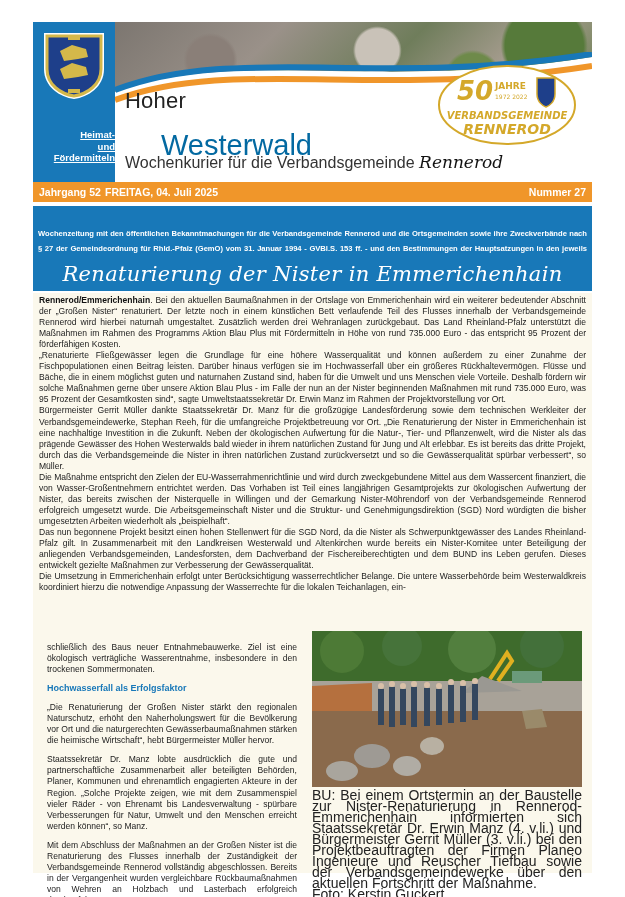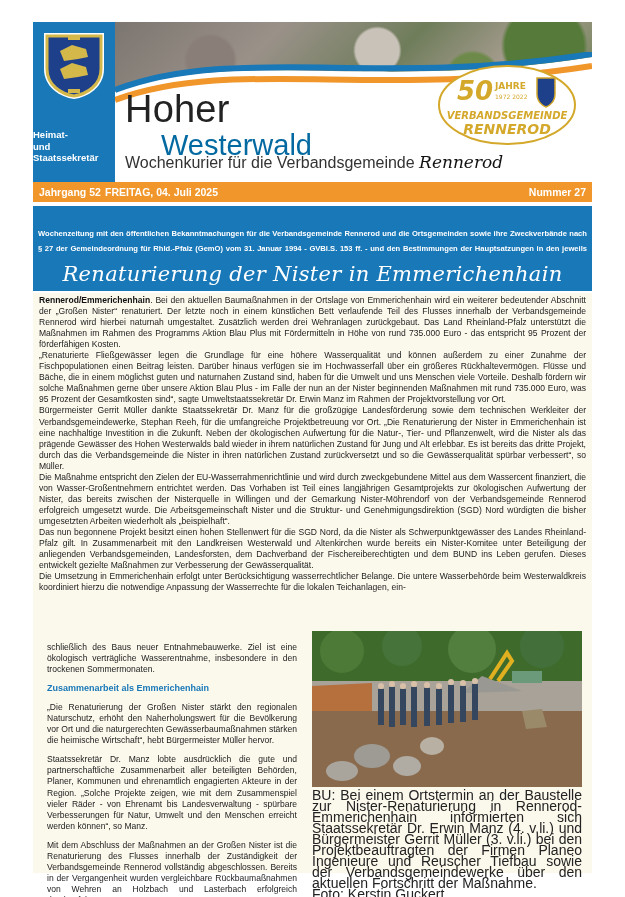--- a/index.html
+++ b/index.html
@@ -3,32 +3,32 @@
 <meta charset="utf-8">
 <style>
   html, body { margin: 0; padding: 0; background: #ffffff; }
   body { width: 625px; height: 897px; position: relative; overflow: hidden; font-family: "Liberation Sans", sans-serif; }
   .page { position: absolute; left: 33px; top: 22px; width: 559px; }
 
   
   .header { position: relative; height: 160px; }
   .logo-col { position: absolute; left: 0; top: 0; width: 82px; height: 160px; background: #1878b8; }
   .crest { position: absolute; left: 9px; top: 9px; width: 64px; height: 70px; }
-  .logo-text { position: absolute; left: 0; top: 107px; width: 82px; text-align: left; color: #fff; font-weight: bold; font-size: 9.5px; line-height: 11.5px; }
+  .logo-text { position: absolute; left: 0; top: 107px; width: 82px; text-align: right; color: #fff; font-weight: bold; font-size: 9.5px; line-height: 11.5px; text-decoration: underline; }
   .photo { position: absolute; left: 82px; top: 0; width: 477px; height: 95px; overflow: hidden;
     background:
       radial-gradient(circle at 20% 40%, #8a7f78 0 6%, transparent 7%),
       radial-gradient(circle at 55% 30%, #c9c2b8 0 8%, transparent 9%),
       radial-gradient(circle at 75% 60%, #6e8a4a 0 7%, transparent 8%),
       radial-gradient(circle at 35% 70%, #5e7d3e 0 6%, transparent 7%),
       radial-gradient(circle at 90% 25%, #567a3a 0 9%, transparent 10%),
       linear-gradient(135deg, #7c7670 0%, #9a9189 30%, #6f7d5b 55%, #a59c8e 75%, #5f7a45 100%);
   }
   .wave { position: absolute; left: 82px; top: 30px; width: 477px; height: 80px; }
-  .title1 { position: absolute; left: 92px; top: 66px; font-size: 38px; color: #222; font-weight: normal; letter-spacing: 0.2px; }
+  .title1 { position: absolute; left: 92px; top: 66px; font-size: 22px; color: #222; font-weight: normal; letter-spacing: 0.2px; }
   .title2 { position: absolute; left: 128px; top: 95px; font-size: 29px; color: #0369a1; margin-top: 12px; }
   .subtitle { position: absolute; left: 92px; top: 130px; font-size: 16px; color: #333; white-space: nowrap; }
   .subtitle .script { font-family: "DejaVu Serif", serif; font-style: italic; font-size: 17px; color: #111; }
   .badge { position: absolute; left: 404px; top: 42px; width: 140px; height: 82px; }
 
   
   .orange-bar { position: absolute; left: 0; top: 160px; width: 559px; height: 20px; background: #f0962a; color: #fff; font-weight: bold; font-size: 10.5px; line-height: 20px; }
   .orange-bar .jg { position: absolute; left: 6px; }
   .orange-bar .date { position: absolute; left: 72px; }
   .orange-bar .num { position: absolute; right: 6px; }
@@ -71,21 +71,21 @@
         <path d="M2 2 H62 V38 C62 56 46 66 32 68 C18 66 2 56 2 38 Z" fill="#ffffff"></path>
         <path d="M5 5 H59 V38 C59 54 45 63 32 65 C19 63 5 54 5 38 Z" fill="#1e3f8a" stroke="#d4b84a" stroke-width="3"></path>
         <rect x="26" y="5" width="12" height="4" fill="#d4b84a"></rect>
         <rect x="26" y="58" width="12" height="4" fill="#d4b84a"></rect>
         <path d="M18 20 L30 14 L44 18 L46 26 L36 28 L22 30 Z" fill="#d4b84a"></path>
         <path d="M18 38 L30 32 L44 36 L46 44 L36 46 L22 48 Z" fill="#d4b84a"></path>
       </svg>
       <div class="logo-text">
         <div>Heimat-</div>
         <div>und</div>
-        <div>Staatssekretär</div>
+        <div>Fördermitteln</div>
       </div>
     </div>
 
     <div class="title1">Hoher</div>
     <div class="title2">Westerwald</div>
     <div class="subtitle">
       <span>Wochenkurier für die Verbandsgemeinde</span>
       <span class="script">Rennerod</span>
     </div>
 
@@ -115,21 +115,21 @@
       <p><b>Rennerod/Emmerichenhain</b><span>. Bei den aktuellen Baumaßnahmen in der Ortslage von Emmerichenhain wird ein weiterer bedeutender Abschnitt der „Großen Nister“ renaturiert. Der letzte noch in einem künstlichen Bett verlaufende Teil des Flusses innerhalb der Verbandsgemeinde Rennerod wird hierbei naturnah umgestaltet. Zusätzlich werden drei Wehranlagen zurückgebaut. Das Land Rheinland-Pfalz unterstützt die Maßnahmen im Rahmen des Programms Aktion Blau Plus mit Fördermitteln in Höhe von rund 735.000 Euro - das entspricht 95 Prozent der förderfähigen Kosten.</span></p>
       <p>„Renaturierte Fließgewässer legen die Grundlage für eine höhere Wasserqualität und können außerdem zu einer Zunahme der Fischpopulationen einen Beitrag leisten. Darüber hinaus verfügen sie im Hochwasserfall über ein größeres Rückhaltevermögen. Flüsse und Bäche, die in einem möglichst guten und naturnahen Zustand sind, haben für die Umwelt und uns Menschen viele Vorteile. Deshalb fördern wir solche Maßnahmen gerne über unsere Aktion Blau Plus - im Falle der nun an der Nister beginnenden Maßnahmen mit rund 735.000 Euro, was 95 Prozent der Gesamtkosten sind“, sagte Umweltstaatssekretär Dr. Erwin Manz im Rahmen der Projektvorstellung vor Ort.</p>
       <p>Bürgermeister Gerrit Müller dankte Staatssekretär Dr. Manz für die großzügige Landesförderung sowie dem technischen Werkleiter der Verbandsgemeindewerke, Stephan Reeh, für die umfangreiche Projektbetreuung vor Ort. „Die Renaturierung der Nister in Emmerichenhain ist eine nachhaltige Investition in die Zukunft. Neben der ökologischen Aufwertung für die Natur-, Tier- und Pflanzenwelt, wird die Nister als das prägende Gewässer des Hohen Westerwalds bald wieder in ihrem natürlichen Zustand für Jung und Alt erlebbar. Es ist bereits das dritte Projekt, durch das die Verbandsgemeinde die Nister in ihren natürlichen Zustand zurückversetzt und so die Gewässerqualität spürbar verbessert“, so Müller.</p>
       <p>Die Maßnahme entspricht den Zielen der EU-Wasserrahmenrichtlinie und wird durch zweckgebundene Mittel aus dem Wassercent finanziert, die von Wasser-Großentnehmern entrichtet werden. Das Vorhaben ist Teil eines langjährigen Gesamtprojekts zur ökologischen Aufwertung der Nister, das bereits zwischen der Nisterquelle in Willingen und der Gemarkung Nister-Möhrendorf von der Verbandsgemeinde Rennerod erfolgreich umgesetzt wurde. Die Arbeitsgemeinschaft Nister und die Struktur- und Genehmigungsdirektion (SGD) Nord würdigten die bisher umgesetzten Arbeiten wiederholt als „beispielhaft“.</p>
       <p>Das nun begonnene Projekt besitzt einen hohen Stellenwert für die SGD Nord, da die Nister als Schwerpunktgewässer des Landes Rheinland-Pfalz gilt. In Zusammenarbeit mit den Landkreisen Westerwald und Altenkirchen wurde bereits ein Nister-Komitee unter Beteiligung der anliegenden Verbandsgemeinden, Landesforsten, dem Dachverband der Fischereiberechtigten und dem BUND ins Leben gerufen. Dieses entwickelt gezielte Maßnahmen zur Verbesserung der Gewässerqualität.</p>
       <p>Die Umsetzung in Emmerichenhain erfolgt unter Berücksichtigung wasserrechtlicher Belange. Die untere Wasserbehörde beim Westerwaldkreis koordiniert hierzu die notwendige Anpassung der Wasserrechte für die lokalen Teichanlagen, ein-</p>
     </div>
 
     <div class="col-left">
       <p>schließlich des Baus neuer Entnahmebauwerke. Ziel ist eine ökologisch verträgliche Wasserentnahme, insbesondere in den trockenen Sommermonaten.</p>
-      <p class="head">Zusammenarbeit als Emmerichenhain</p>
+      <p class="head">Hochwasserfall als Erfolgsfaktor</p>
       <p>„Die Renaturierung der Großen Nister stärkt den regionalen Naturschutz, erhöht den Naherholungswert für die Bevölkerung vor Ort und die naturgerechten Gewässerbaumaßnahmen stärken die heimische Wirtschaft“, hebt Bürgermeister Müller hervor.</p>
       <p>Staatssekretär Dr. Manz lobte ausdrücklich die gute und partnerschaftliche Zusammenarbeit aller beteiligten Behörden, Planer, Kommunen und ehrenamtlich engagierten Akteure in der Region. „Solche Projekte zeigen, wie mit dem Zusammenspiel vieler Räder - von Ehrenamt bis Landesverwaltung - spürbare Verbesserungen für Natur, Umwelt und den Menschen erreicht werden können“, so Manz.</p>
       <p>Mit dem Abschluss der Maßnahmen an der Großen Nister ist die Renaturierung des Flusses innerhalb der Zuständigkeit der Verbandsgemeinde Rennerod vollständig abgeschlossen. Bereits in der Vergangenheit wurden vergleichbare Rückbaumaßnahmen von Wehren an Holzbach und Lasterbach erfolgreich durchgeführt.</p>
     </div>
 
     <div class="figure">
       <svg width="270" height="156" viewBox="0 0 270 156">
         <rect x="0" y="0" width="270" height="50" fill="#3e6b2c"></rect>
         <circle cx="30" cy="20" r="22" fill="#4d7a36"></circle>
         <circle cx="90" cy="15" r="20" fill="#46733a"></circle>

